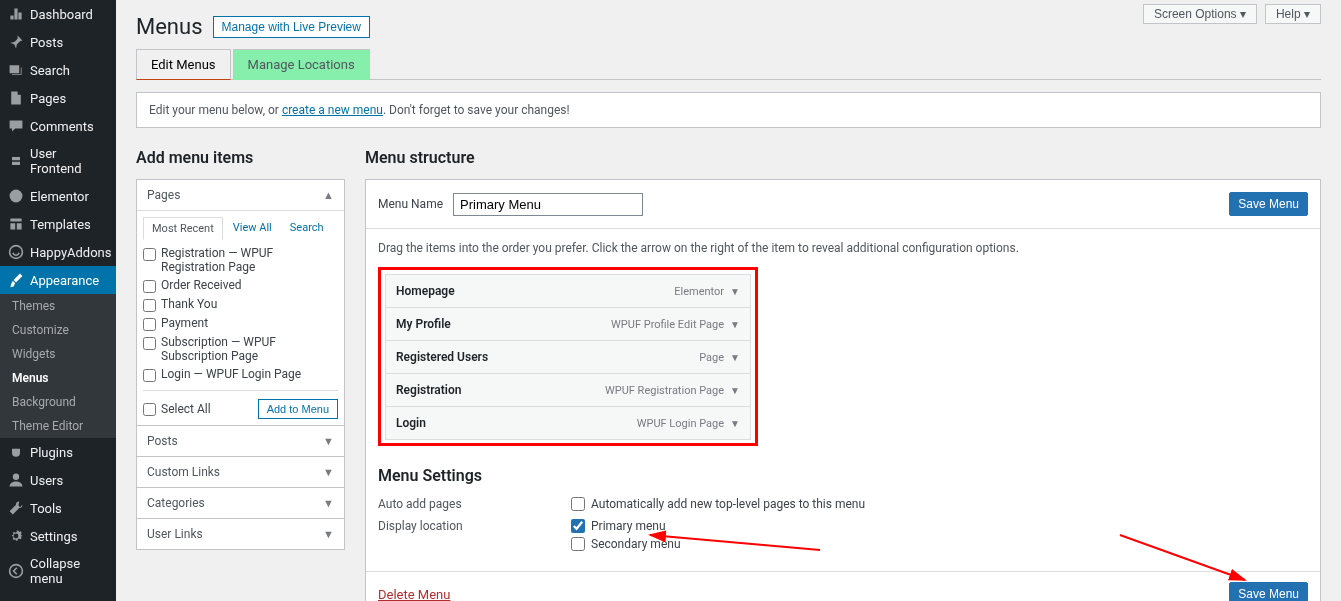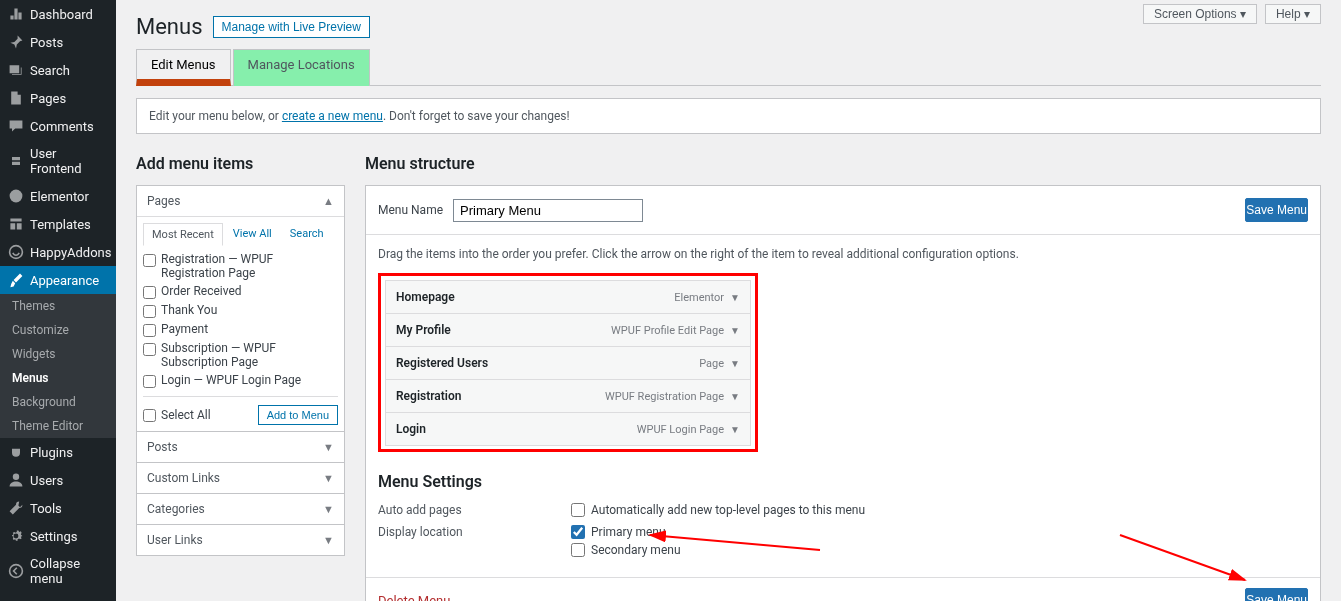--- a/index.html
+++ b/index.html
@@ -13,21 +13,21 @@
 .sidebar-icon { width: 16px; height: 16px; display: inline-flex; align-items: center; justify-content: center; fill: currentColor; opacity: 0.6; }
 .sidebar-item.active .sidebar-icon { opacity: 1; }
 .main { margin-left: 116px; padding: 0 20px; height: 601px; overflow-y: auto; position: relative; }
 .top-buttons { position: absolute; right: 20px; top: 4px; display: flex; gap: 8px; }
 .top-btn { border: 1px solid #c3c4c7; background: #f6f7f7; padding: 2px 10px; font-size: 12px; color: #50575e; cursor: pointer; }
 .page-title-row { display: flex; align-items: center; gap: 10px; padding-top: 14px; }
 .page-title { font-size: 22px; font-weight: 400; color: #1d2327; }
 .title-action { border: 1px solid #0073aa; color: #0073aa; padding: 3px 8px; font-size: 12px; cursor: pointer; background: #fff; }
 .nav-tabs { border-bottom: 1px solid #c3c4c7; margin-top: 10px; display: flex; }
 .nav-tab { padding: 7px 14px; border: 1px solid #c3c4c7; border-bottom: none; background: #86efac; color: #50575e; cursor: pointer; margin-right: 2px; margin-bottom: -1px; font-size: 13px; }
-.nav-tab.active { background: #f0f0f1; border-bottom: 7px solid #c2410c; color: #000; }
+.nav-tab.active { background: #f0f0f1; border-bottom: 1px solid #c2410c; color: #000; }
 .info-box { border: 1px solid #c3c4c7; background: #fff; padding: 10px 12px; margin-top: 12px; font-size: 12px; color: #50575e; }
 .info-box a { color: #0073aa; text-decoration: underline; }
 .columns { display: flex; gap: 20px; margin-top: 20px; }
 .col-left { width: 209px; }
 .col-right { flex: 1; }
 .section-heading { font-size: 16px; font-weight: 600; color: #1d2327; margin-bottom: 12px; }
 .accordion { border: 1px solid #c3c4c7; background: #fff; margin-bottom: -1px; }
 .acc-header { padding: 8px 10px; font-size: 12px; display: flex; justify-content: space-between; align-items: center; cursor: pointer; color: #50575e; }
 .acc-arrow { font-size: 11px; color: #787c82; }
 .acc-body { border-top: 1px solid #dcdcde; padding: 6px; }
@@ -37,21 +37,21 @@
 .page-list { max-height: 140px; overflow-y: auto; font-size: 12px; }
 .page-list-item { display: flex; align-items: flex-start; gap: 5px; padding: 2px 0; }
 .page-list-item input { margin-top: 2px; }
 .acc-footer { display: flex; justify-content: space-between; align-items: center; padding: 8px 0 0; border-top: 1px solid #dcdcde; margin-top: 6px; }
 .select-all { display: flex; align-items: center; gap: 5px; font-size: 12px; }
 .btn-secondary { border: 1px solid #0073aa; color: #0073aa; background: #fff; padding: 3px 8px; font-size: 11px; cursor: pointer; }
 .menu-edit-wrap { border: 1px solid #c3c4c7; background: #fff; }
 .menu-header { padding: 12px; display: flex; justify-content: space-between; align-items: center; border-bottom: 1px solid #dcdcde; }
 .menu-name-row { display: flex; align-items: center; gap: 10px; font-size: 12px; }
 .menu-name-input { border: 1px solid #7e8993; padding: 3px 6px; width: 190px; font-size: 13px; }
-.btn-primary { background: #2271b1; color: #fff; border: 1px solid #2271b1; padding: 4px 0; font-size: 12px; cursor: pointer; border-radius: 2px; }
+.btn-primary { background: #2271b1; color: #fff; border: 1px solid #2271b1; padding: 4px 8px; font-size: 12px; cursor: pointer; border-radius: 2px; }
 .menu-body { padding: 12px; }
 .drag-hint { font-size: 12px; color: #50575e; margin-bottom: 12px; }
 .menu-items-box { border: 3px solid #f00; padding: 4px; width: 380px; }
 .menu-item-row { border: 1px solid #dcdcde; background: #f6f7f7; padding: 9px 10px; display: flex; justify-content: space-between; align-items: center; font-size: 12px; margin-bottom: -1px; cursor: move; }
 .menu-item-title { font-weight: 600; color: #1d2327; }
 .menu-item-type { color: #787c82; display: flex; align-items: center; gap: 6px; font-size: 11px; }
 .drop-arrow { color: #787c82; font-size: 10px; }
 .menu-settings-sec { margin-top: 20px; }
 .settings-row { display: flex; margin-bottom: 8px; font-size: 12px; }
 .settings-label { width: 193px; color: #50575e; }

